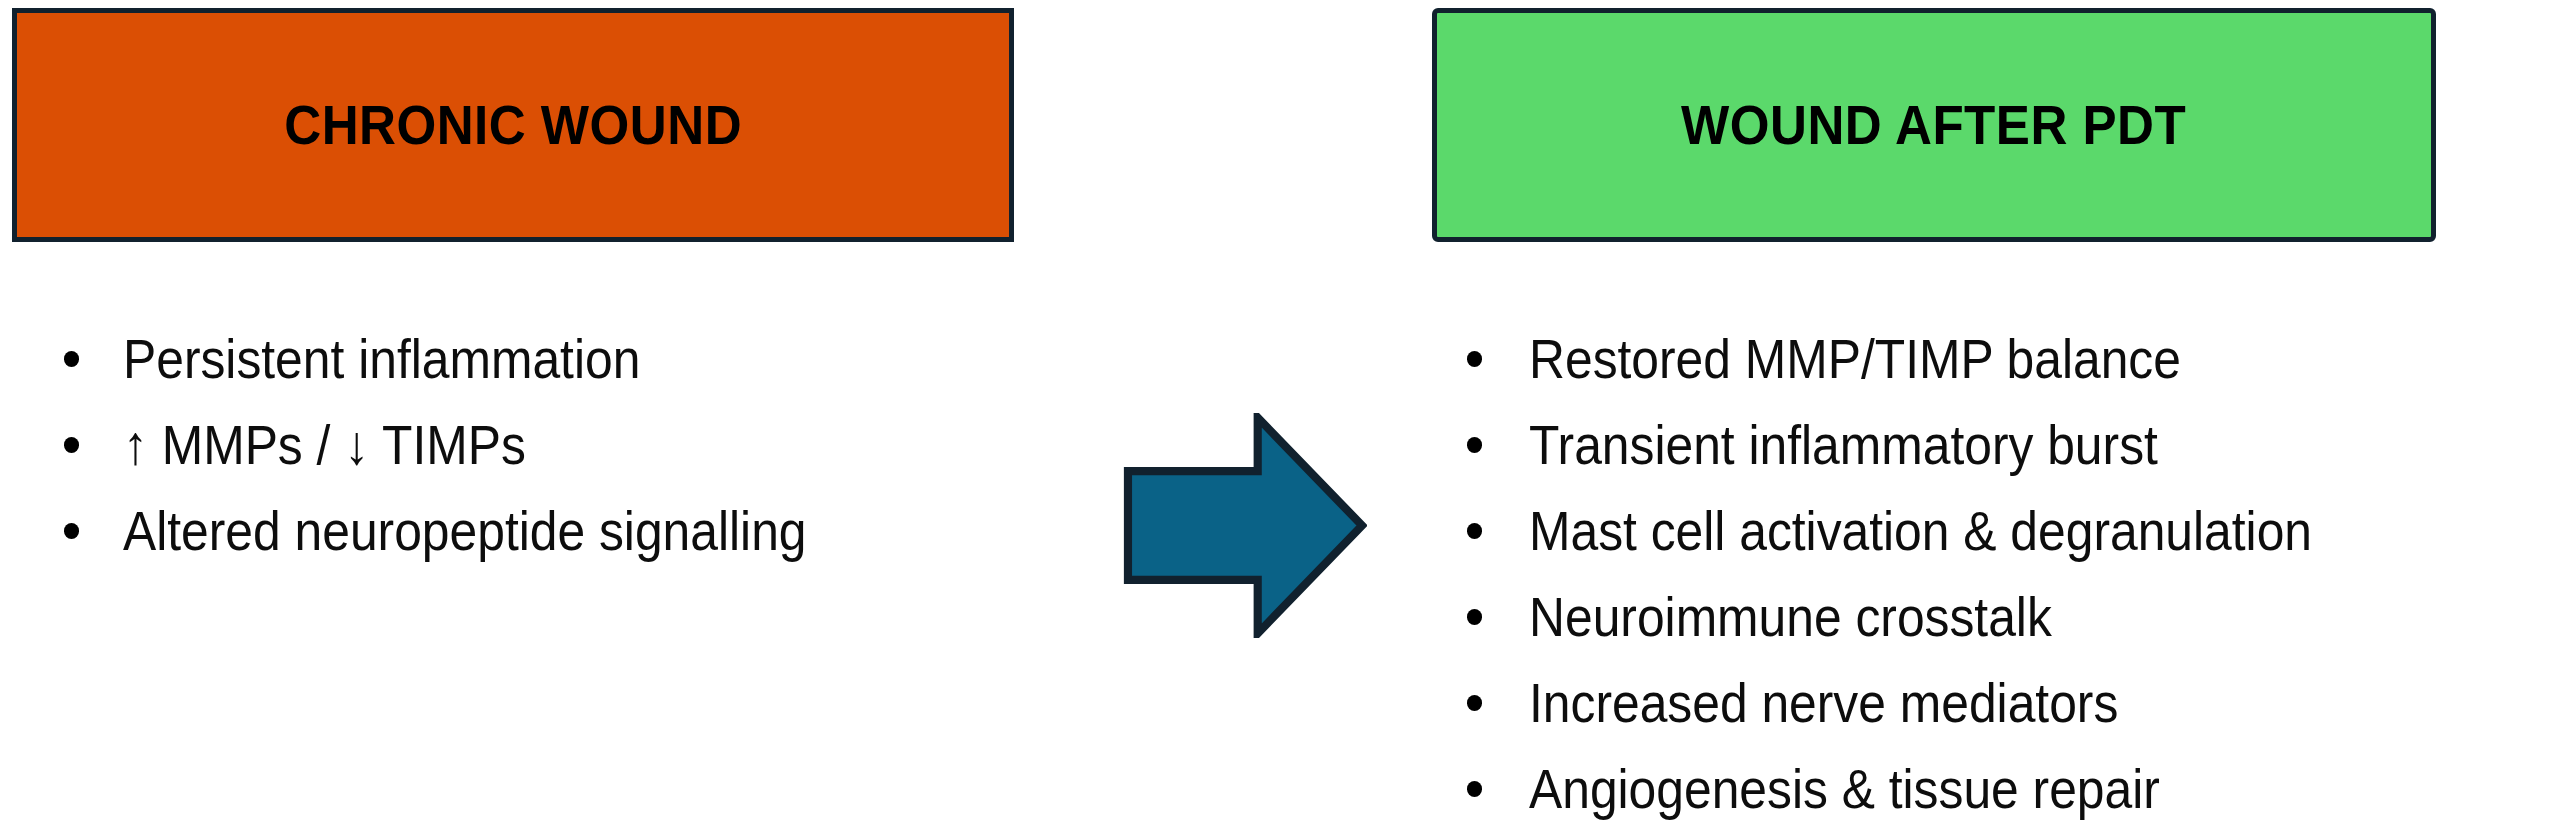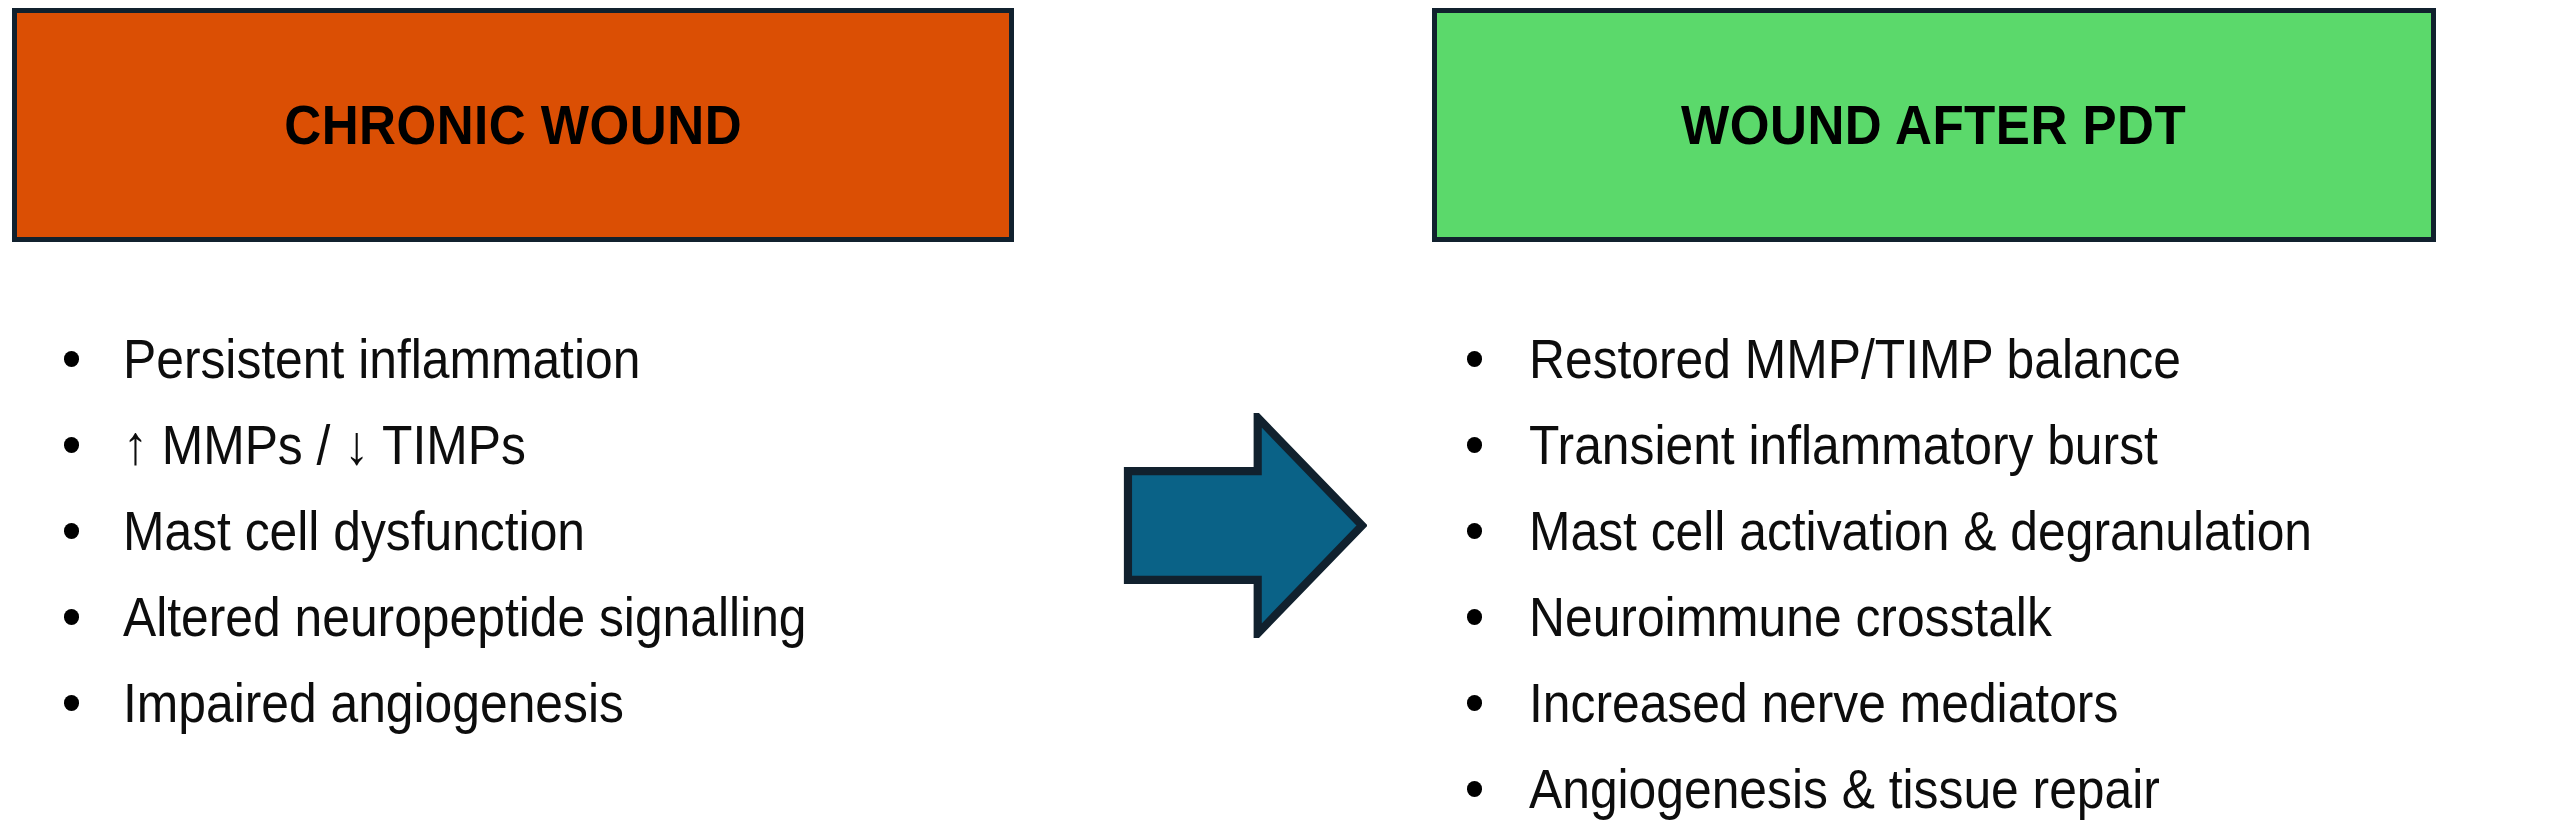--- a/index.html
+++ b/index.html
@@ -53,20 +53,21 @@
     background: #DB4F04;
     border-color: #11212E;
   }
   #box-pdt {
     left: 1432px;
     top: 8.2px;
     width: 1004px;
     height: 234px;
     background: #5BD96B;
     border-color: #11212E;
+    border-radius: 6px;
   }
 
   
   .bullet-col {
     position: absolute;
     top: 316px;
   }
   #col-chronic { left: 0px;    width: 1145px; }
   #col-pdt     { left: 1396px; width: 1180px; }
 
@@ -124,29 +125,21 @@
     <div class="bullet-row">
       <span class="bullet-dot"></span>
       <span class="bullet-text">Persistent inflammation</span>
     </div>
     <div class="bullet-row">
       <span class="bullet-dot"></span>
       <span class="bullet-text">↑ MMPs / ↓ TIMPs</span>
     </div>
     <div class="bullet-row">
       <span class="bullet-dot"></span>
-      <span class="bullet-text">Mast cell dysfunction</span>
-    </div>
-    <div class="bullet-row">
-      <span class="bullet-dot"></span>
       <span class="bullet-text">Altered neuropeptide signalling</span>
-    </div>
-    <div class="bullet-row">
-      <span class="bullet-dot"></span>
-      <span class="bullet-text">Impaired angiogenesis</span>
     </div>
   </div>
 
   <div id="process-arrow">
     <svg width="244" height="225" viewBox="0 0 268 248" xmlns="http://www.w3.org/2000/svg">
       <polygon points="148,5 263,124 148,243 148,184 5,184 5,64 148,64" fill="#0A6287" stroke="#11212E" stroke-width="9" stroke-linejoin="miter"></polygon>
     </svg>
   </div>
 
   <div class="bullet-col" id="col-pdt">

